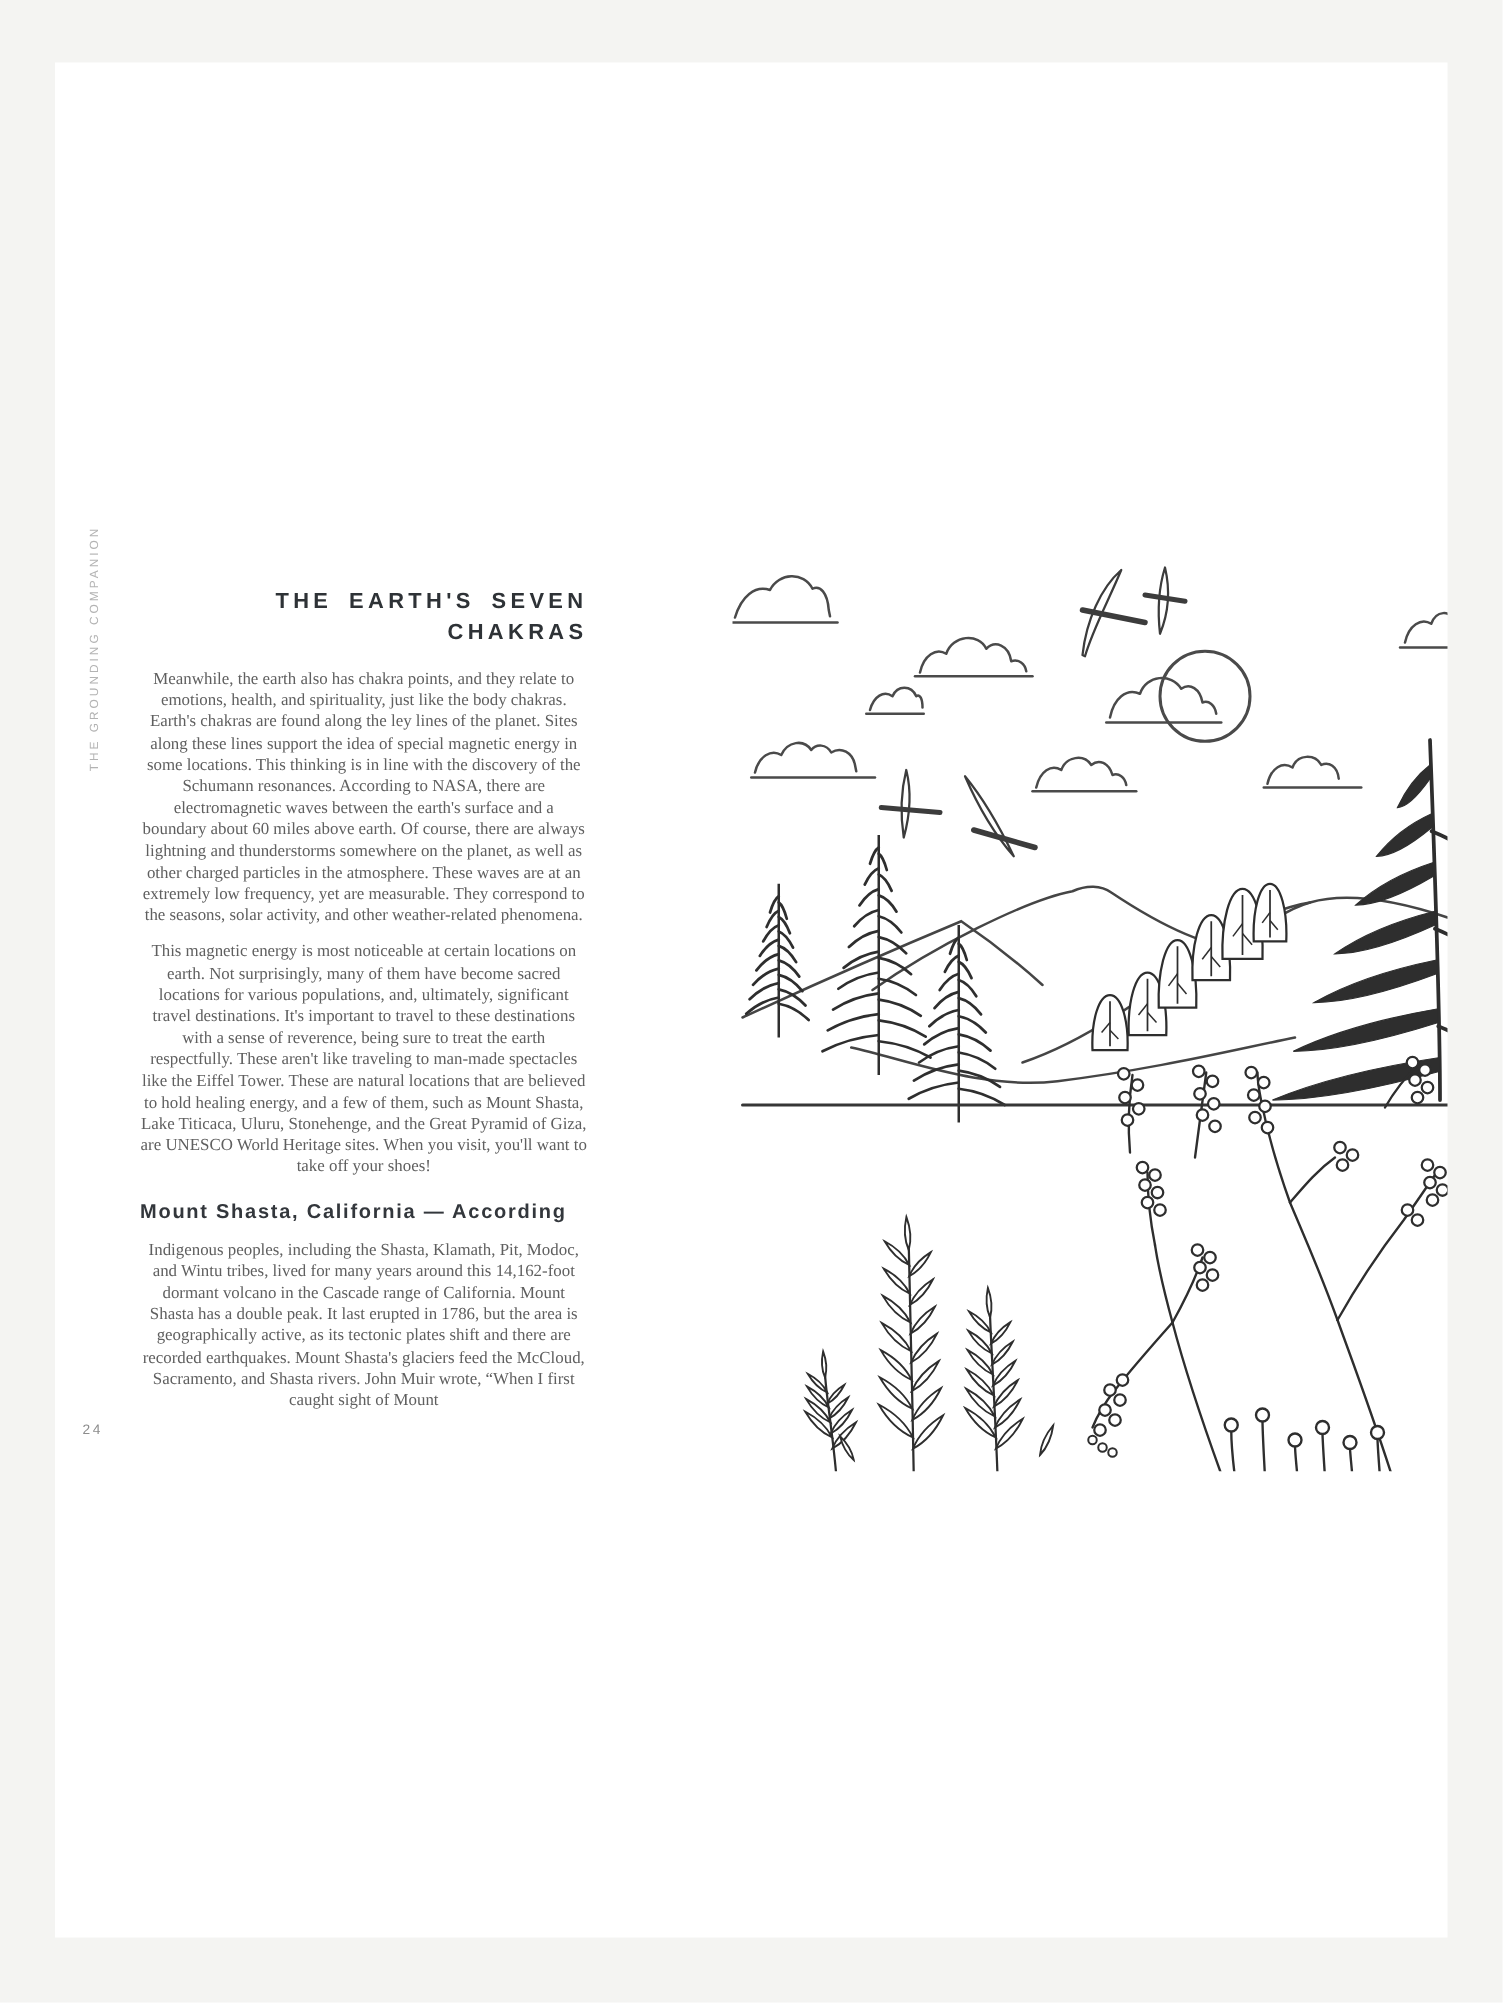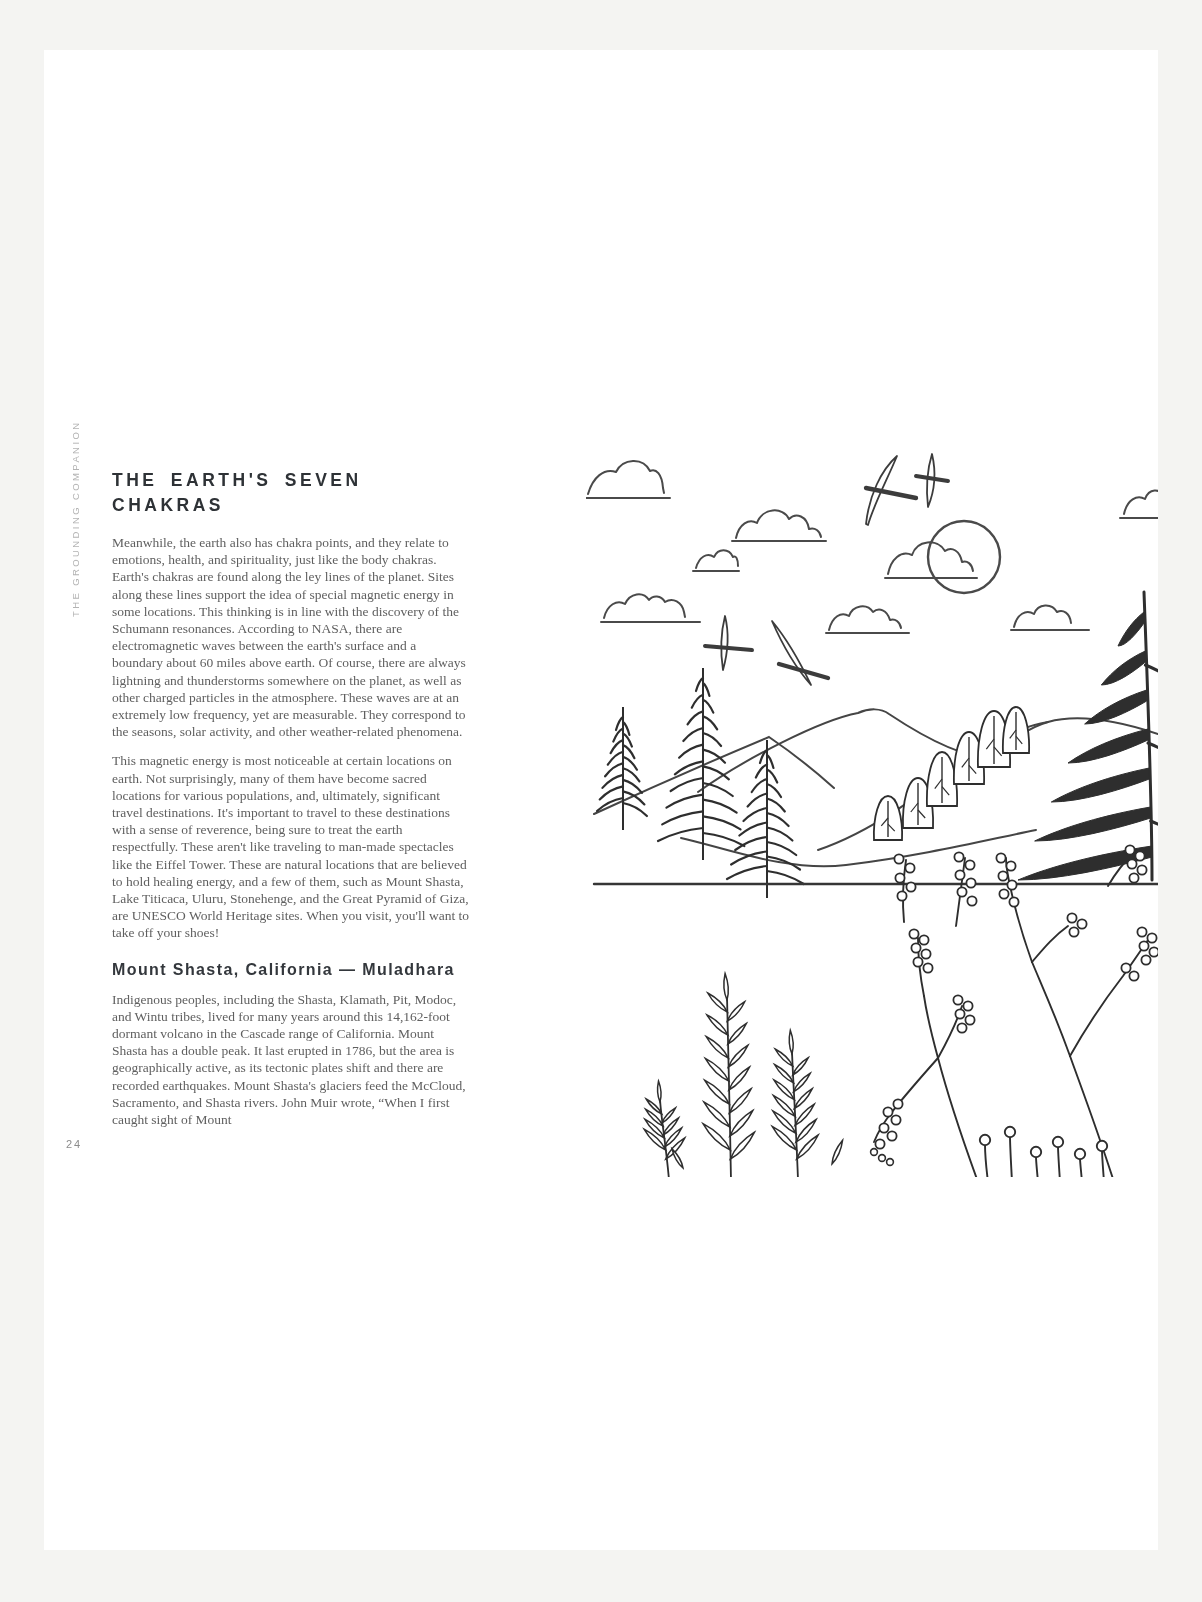--- a/index.html
+++ b/index.html
@@ -19,27 +19,27 @@
     font-family:"Liberation Sans", sans-serif;
     font-size:9.5px;letter-spacing:2.4px;color:#b3b3b3;
   }
   .text-col{
     position:absolute;left:68px;top:418px;width:358px;
   }
   .chapter-heading{
     margin:0 0 16px 0;
     font-family:"Liberation Sans", sans-serif;
     font-weight:600;font-size:17.5px;line-height:25px;
-    letter-spacing:3.5px;word-spacing:5px;text-align:left;
+    letter-spacing:3.5px;word-spacing:5px;text-align:right;
     color:#2e3236;
   }
   .body-par{
     margin:0 0 12px 0;
     font-size:13.5px;line-height:17.2px;color:#5f5f5f;
-    text-align:left;
+    text-align:center;
   }
   .section-subheading{
     margin:17px 0 10px 0;
     font-family:"Liberation Sans", sans-serif;
     font-weight:700;font-size:16px;line-height:22px;
     letter-spacing:1.4px;color:#33373c;white-space:nowrap;
   }
   .page-number{
     position:absolute;left:22px;top:1088px;
     font-family:"Liberation Sans", sans-serif;
@@ -53,21 +53,21 @@
 <body>
 
 <div class="paper">
 
   <div class="sidebar-vertical">THE GROUNDING COMPANION</div>
 
   <div class="text-col">
     <h1 class="chapter-heading">THE EARTH'S SEVEN CHAKRAS</h1>
     <p class="body-par">Meanwhile, the earth also has chakra points, and they relate to emotions, health, and spirituality, just like the body chakras. Earth's chakras are found along the ley lines of the planet. Sites along these lines support the idea of special magnetic energy in some locations. This thinking is in line with the discovery of the Schumann resonances. According to NASA, there are electromagnetic waves between the earth's surface and a boundary about 60 miles above earth. Of course, there are always lightning and thunderstorms somewhere on the planet, as well as other charged particles in the atmosphere. These waves are at an extremely low frequency, yet are measurable. They correspond to the seasons, solar activity, and other weather-related phenomena.</p>
     <p class="body-par">This magnetic energy is most noticeable at certain locations on earth. Not surprisingly, many of them have become sacred locations for various populations, and, ultimately, significant travel destinations. It's important to travel to these destinations with a sense of reverence, being sure to treat the earth respectfully. These aren't like traveling to man-made spectacles like the Eiffel Tower. These are natural locations that are believed to hold healing energy, and a few of them, such as Mount Shasta, Lake Titicaca, Uluru, Stonehenge, and the Great Pyramid of Giza, are UNESCO World Heritage sites. When you visit, you'll want to take off your shoes!</p>
-    <h2 class="section-subheading">Mount Shasta, California — Muladhara</h2>
+    <h2 class="section-subheading">Mount Shasta, California — According</h2>
     <p class="body-par">Indigenous peoples, including the Shasta, Klamath, Pit, Modoc, and Wintu tribes, lived for many years around this 14,162-foot dormant volcano in the Cascade range of California. Mount Shasta has a double peak. It last erupted in 1786, but the area is geographically active, as its tectonic plates shift and there are recorded earthquakes. Mount Shasta's glaciers feed the McCloud, Sacramento, and Shasta rivers. John Muir wrote, “When I first caught sight of Mount</p>
   </div>
 
   <div class="page-number">24</div>
 
   <svg class="illustration" viewBox="0 0 572 737" xmlns="http://www.w3.org/2000/svg">
 
     <g fill="none" stroke="#4a4a4a" stroke-width="2" stroke-linecap="round" stroke-linejoin="round">
 
       <circle cx="378" cy="117" r="36" stroke-width="2.4"></circle>

